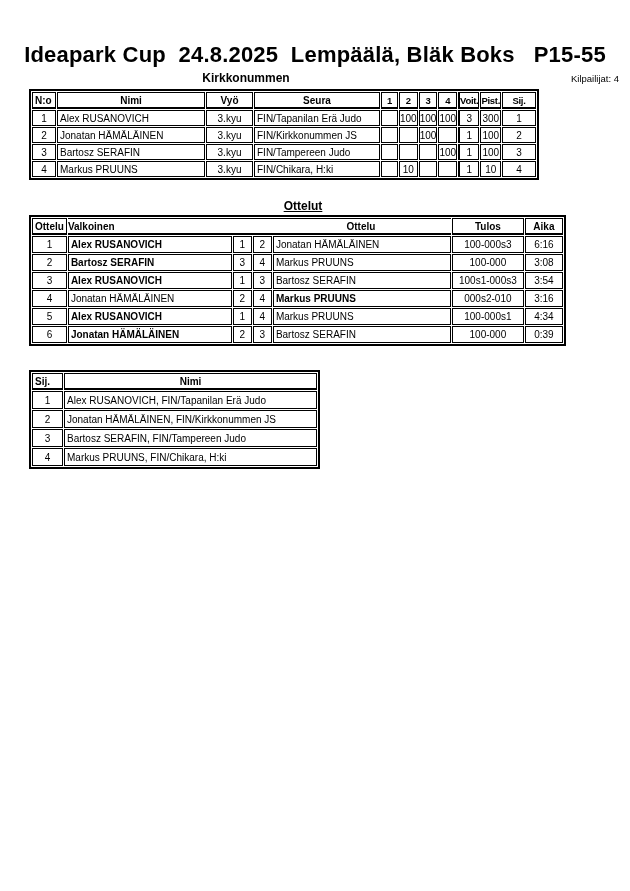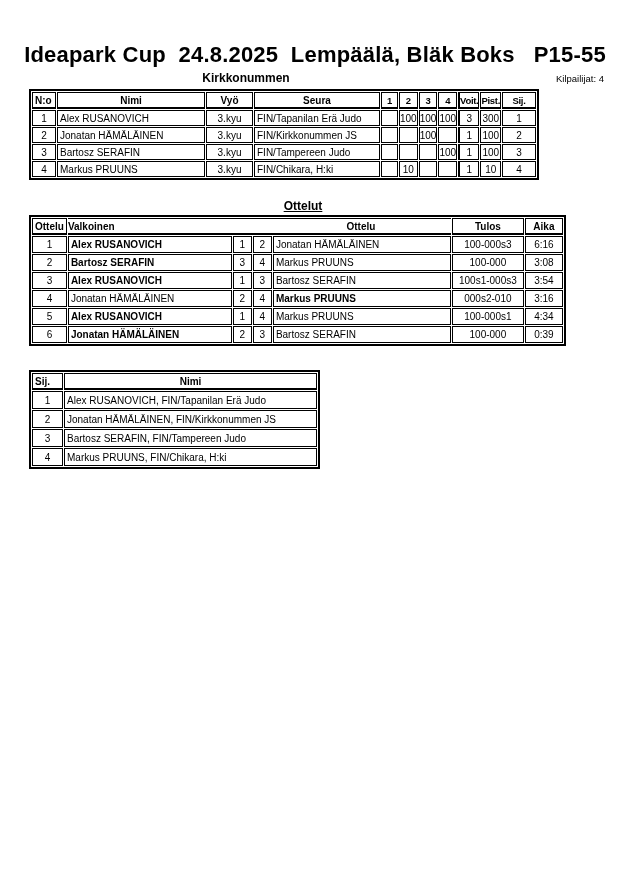--- a/index.html
+++ b/index.html
@@ -13,21 +13,21 @@
 
   .doc-title {
     position:absolute; top:42px; left:0; width:630px;
     text-align:center; font-size:22px; font-weight:bold;
     white-space:pre; letter-spacing:0.2px;
   }
   .section-title { position:absolute; font-size:12px; font-weight:bold; text-align:center; }
   .st-kilpailijat { top:71px; left:0; width:492px; }
   .st-ottelut    { top:199px; left:0; width:606px;text-decoration:underline; }
   .st-tulokset   { top:354px; left:0; width:276px;margin-top:20px; }
-  .count-note { position:absolute; top:73px; right:26px; font-size:9.5px; }
+  .count-note { position:absolute; top:73px; right:11px; font-size:9.5px; }
 
   table {
     position:absolute;
     border-collapse:separate; border-spacing:1px;
     border:2px solid #000; background:#fff;
     table-layout:fixed;
   }
   td, th {
     border:1px solid #000; box-sizing:border-box;
     font-size:10px; overflow:hidden; white-space:nowrap;

